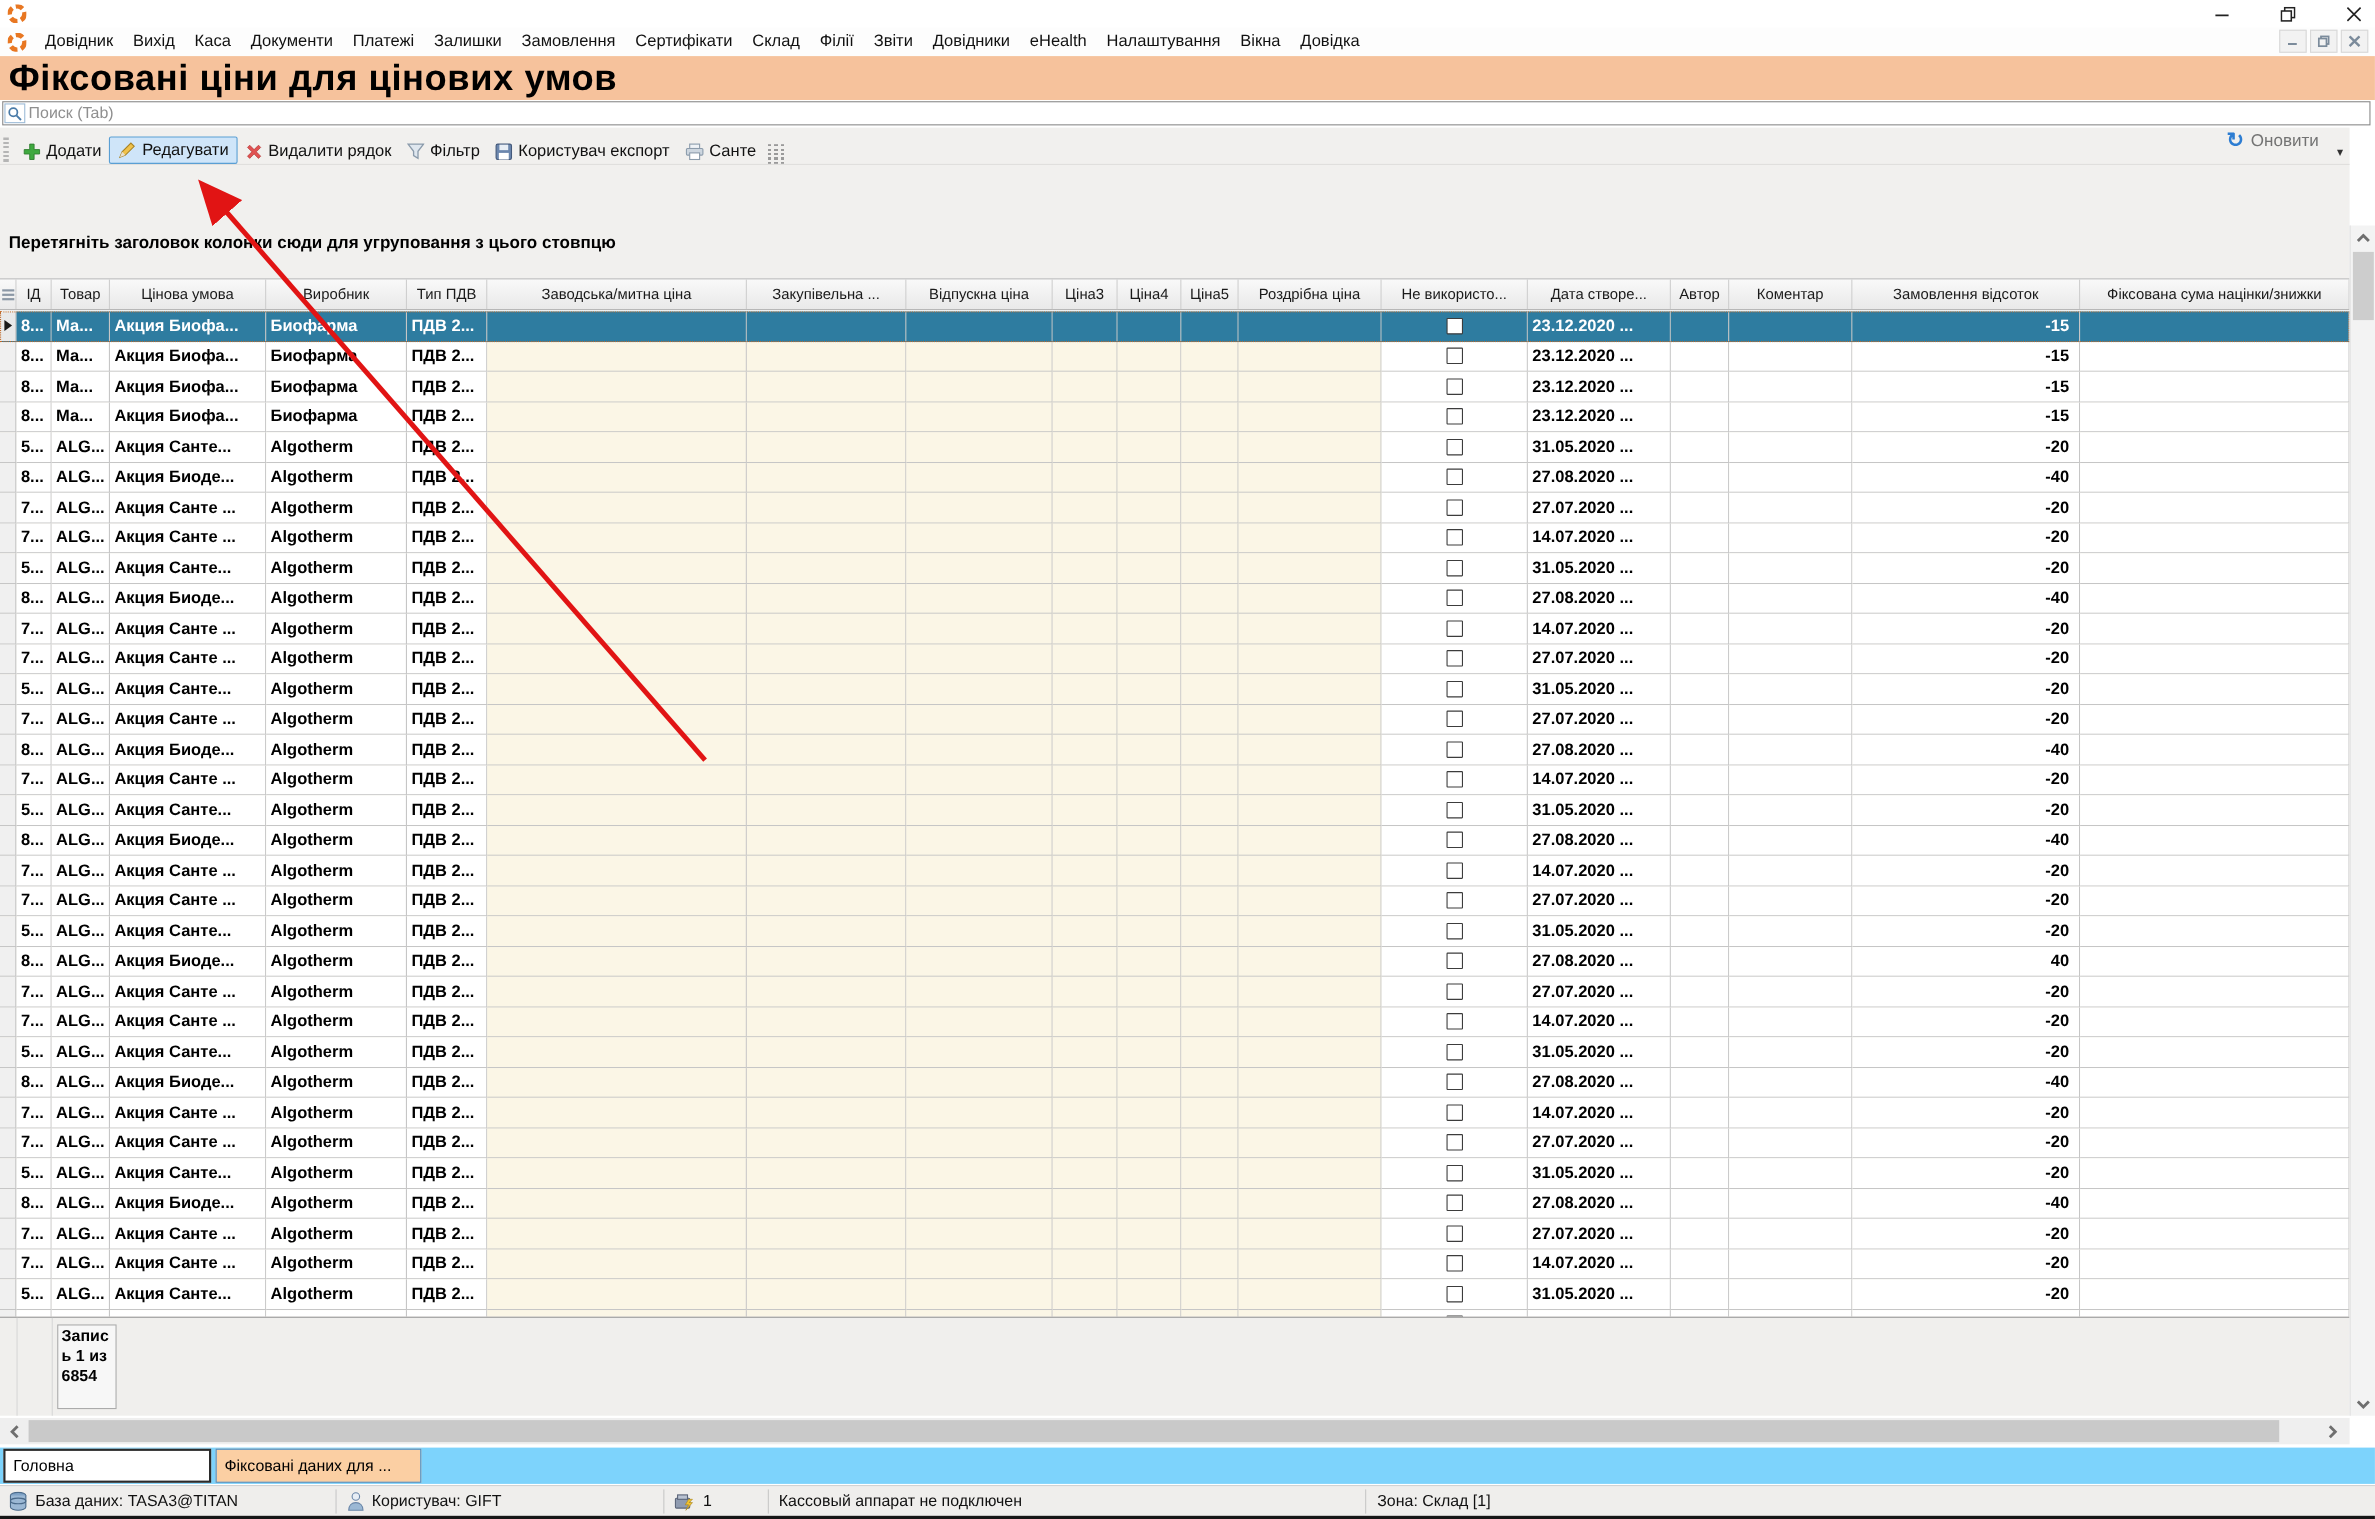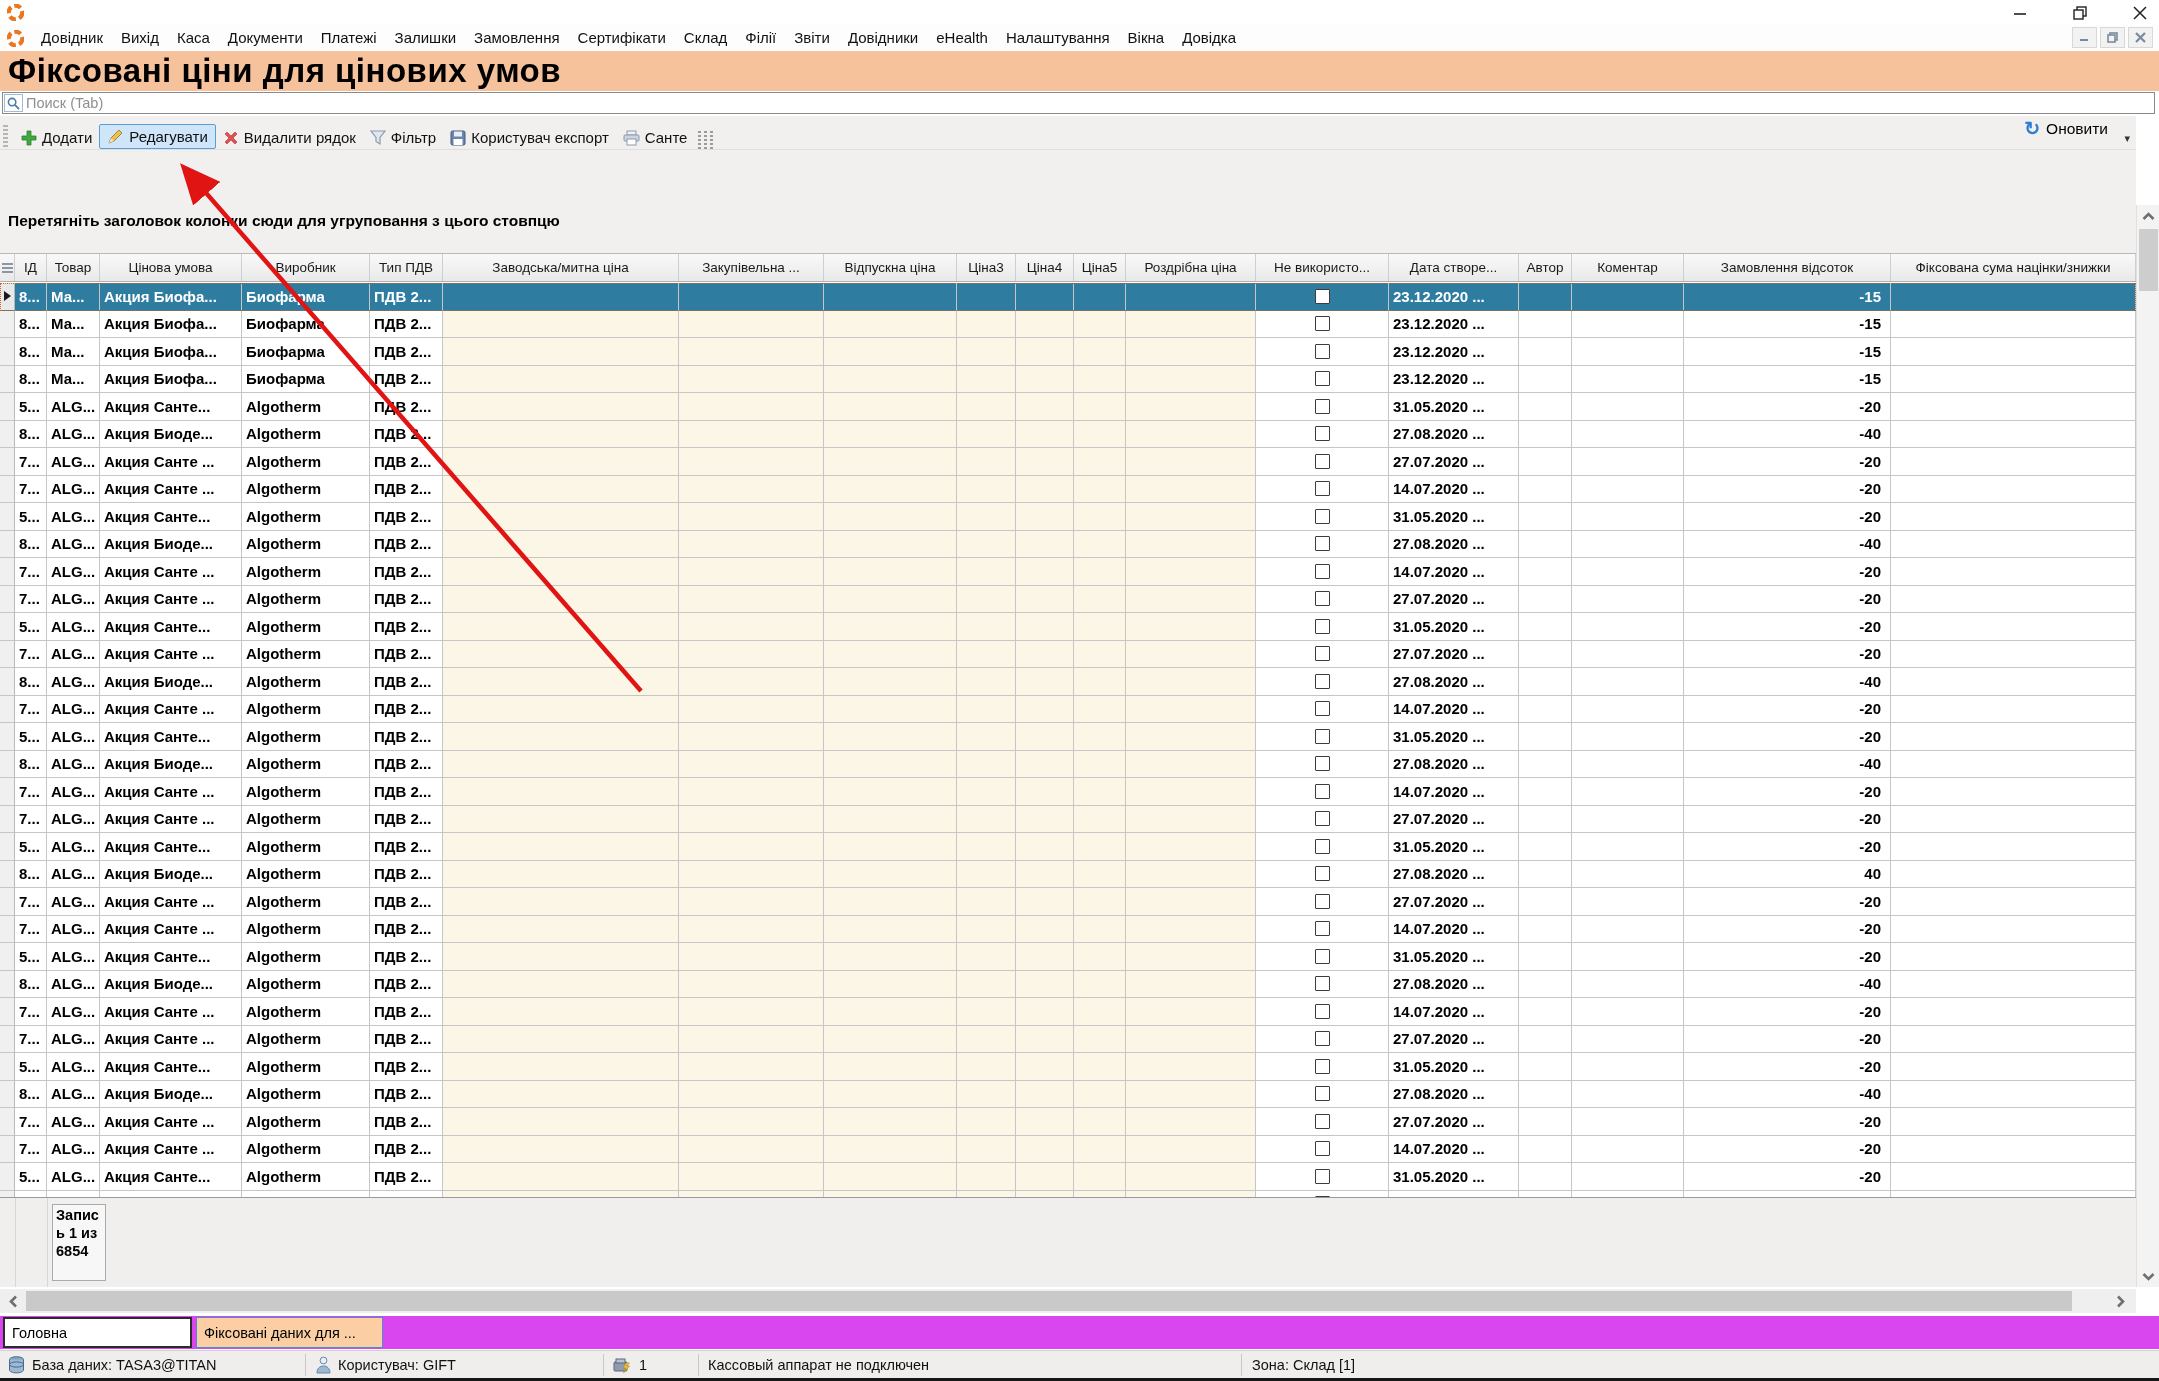--- a/index.html
+++ b/index.html
@@ -42,21 +42,21 @@
   .grip { width:5px; height:24px; margin:0 6px 0 3px;
     background:repeating-linear-gradient(to bottom,#b5b5b5 0 2px,transparent 2px 4px); }
   .tbtn { display:flex; align-items:center; gap:5px; font-size:15px; color:#111; padding:3px 7px; cursor:pointer; white-space:nowrap; }
   .tbtn.selected { background:#cfe5f9; border:1px solid #5a9fd4; border-radius:2px; }
   .col-chooser { width:16px; height:18px; margin-left:4px;
     background:repeating-linear-gradient(to right,#9a9a9a 0 3px,transparent 3px 6px);
     -webkit-mask:repeating-linear-gradient(to bottom,#000 0 2px,transparent 2px 4px);
             mask:repeating-linear-gradient(to bottom,#000 0 2px,transparent 2px 4px); }
   .refresh-area { position:absolute; right:28px; top:3px; display:flex; align-items:center; gap:6px; cursor:pointer; }
   .refresh-glyph { color:#2d7dd2; font-size:19px; font-weight:bold; line-height:19px; }
-  .refresh-label { font-size:15.5px; color:#000000; }
+  .refresh-label { font-size:15.5px; color:#737373; }
   .caret-down { position:absolute; right:6px; top:16px; font-size:11px; color:#333; }
   .group-hint { position:absolute; left:8px; top:96px; font-size:15.5px; font-weight:bold; color:#000; white-space:nowrap; }
 
   
   .grid { position:absolute; left:0; top:253px; width:2136px; }
   .grid-header { display:flex; height:29px; border-top:1px solid #b9b9b9; border-bottom:1px solid #b0b0b0;
     background:linear-gradient(#f9f9f9,#e9e9e9); }
   .hcell { border-right:1px solid #cfcfcf; font-size:13.5px; color:#1a1a1a; display:flex; align-items:center;
     justify-content:center; overflow:hidden; white-space:nowrap; flex:none; cursor:pointer; }
   .hcell.ind { justify-content:flex-start; padding-left:2px; cursor:default; }
@@ -91,21 +91,21 @@
   .vs-up,.vs-down { position:absolute; left:0; width:23px; height:22px; display:flex; align-items:center; justify-content:center; cursor:pointer; }
   .vs-up { top:0; } .vs-down { bottom:0; }
   .vs-thumb { position:absolute; left:2px; top:24px; width:19px; height:62px; background:#cdcdcd; cursor:pointer; }
   .hscroll { position:absolute; left:0; top:1289px; width:2136px; height:24px; background:#efefef; }
   .hs-left { position:absolute; left:2px; top:2px; width:22px; height:20px; display:flex; align-items:center; justify-content:center; cursor:pointer; }
   .hs-thumb { position:absolute; left:26px; top:2px; width:2046px; height:20px; background:#c9c9c9; cursor:pointer; }
   .hs-right { position:absolute; left:2108px; top:2px; width:24px; height:20px; display:flex; align-items:center; justify-content:center; cursor:pointer; }
   .chev { stroke:#6f6f6f; stroke-width:2.6; fill:none; }
 
   
-  .tabs-row { position:absolute; left:0; top:1316px; width:2159px; height:33px; background:#d946ef; }
+  .tabs-row { position:absolute; left:0; top:1316px; width:2159px; height:33px; background:#7dd3fc; }
   .tab { position:absolute; top:1px; height:31px; font-size:14.5px; color:#000; display:flex; align-items:center;
     padding-left:7px; cursor:pointer; }
   .tab-home { left:3px; width:189px; background:#fff; border:2px solid #2b2b2b; }
   .tab-active { left:196px; width:187px; background:#fbcfa3; border:1px solid #4d90c9; }
 
   
   .statusbar { position:absolute; left:0; top:1350px; width:2159px; height:28px; background:#efeeec;
     border-top:1px solid #d2d2d2; font-size:14.5px; color:#111; }
   .sb-sep { position:absolute; top:3px; width:1px; height:22px; background:#c8c8c8; }
   .sb-item { position:absolute; top:0; height:28px; display:flex; align-items:center; gap:7px; white-space:nowrap; }

